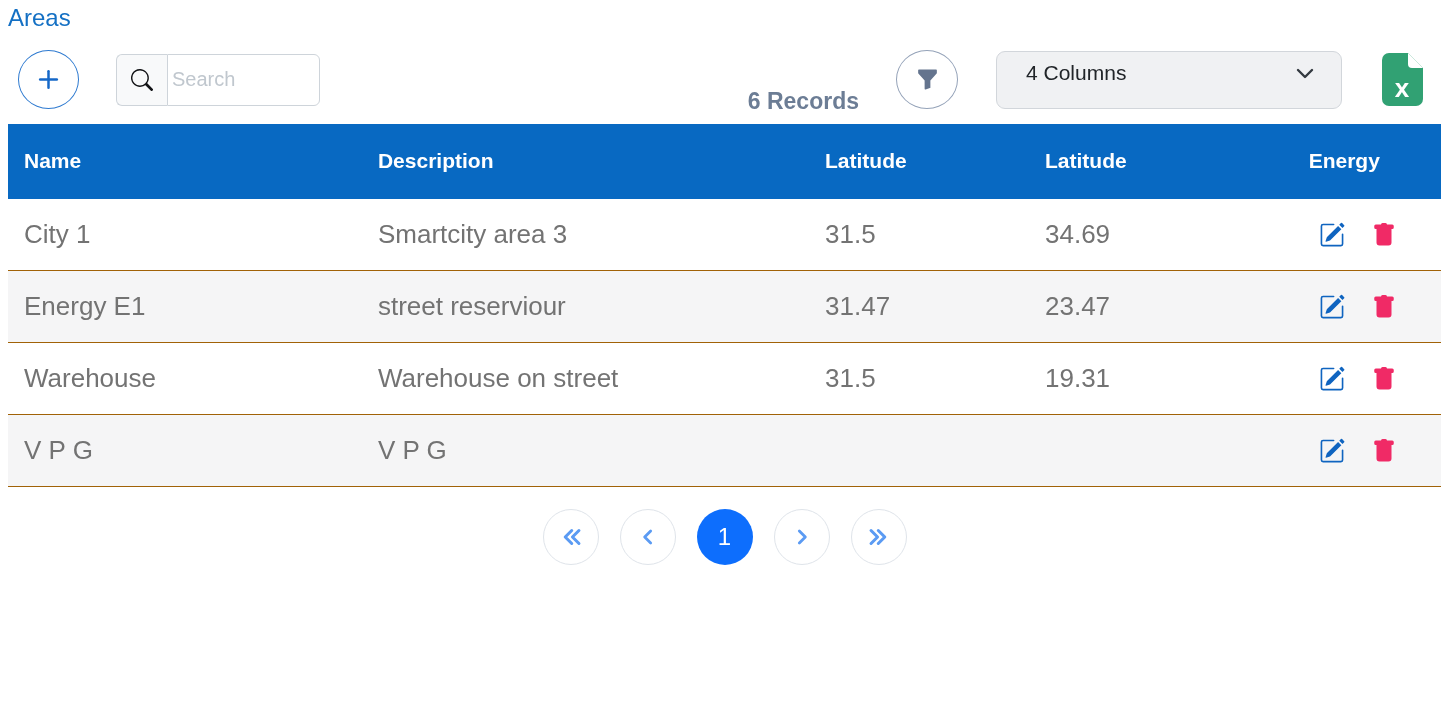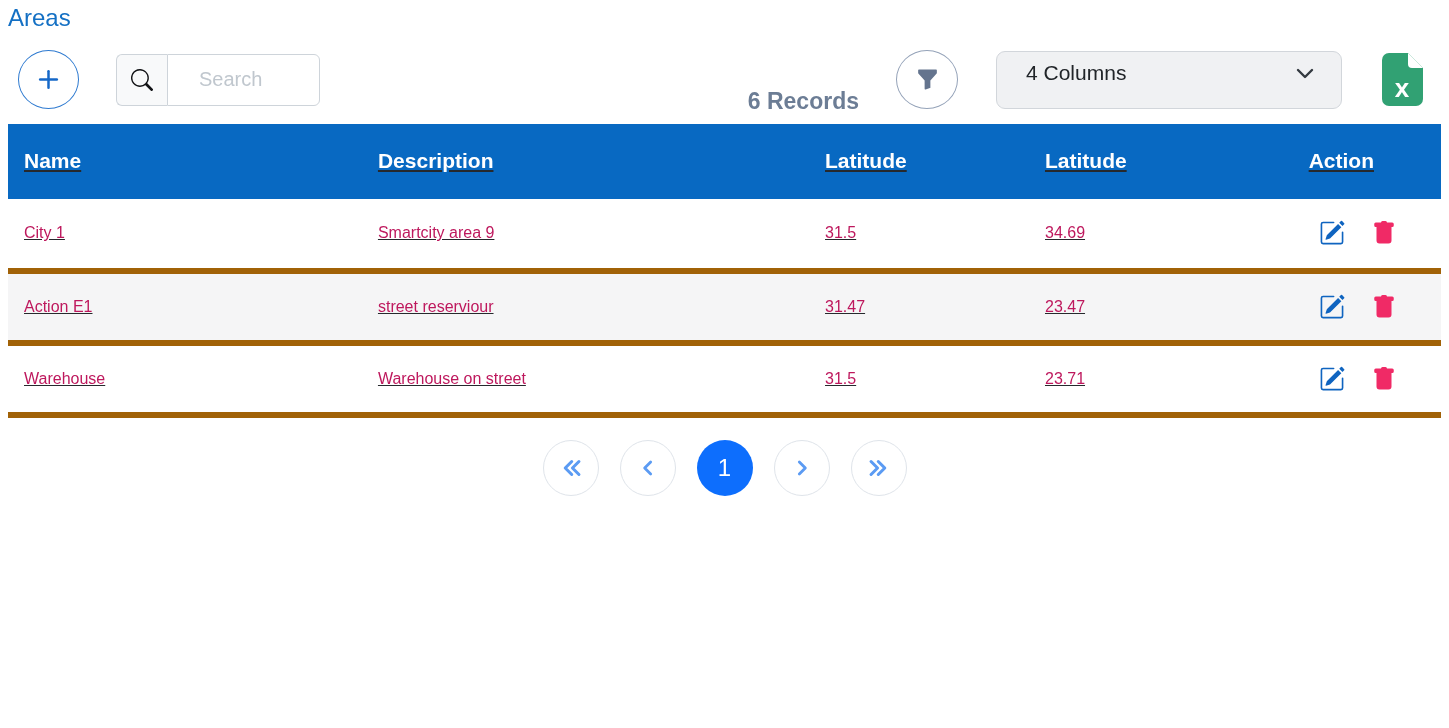--- a/index.html
+++ b/index.html
@@ -43,21 +43,21 @@
     border-radius:6px 0 0 6px;
     display:flex; align-items:center; justify-content:center;
     color:#121316;
   }
   .search-input {
     width:153px; height:52px;
     border:1px solid #ced4da;
     border-radius:0 6px 6px 0;
     font-family:"Liberation Sans", sans-serif;
     font-size:20px; color:#495057;
-    padding:0 31px; outline:none;
+    padding:0 4px; outline:none;
   }
   .search-input::placeholder { color:#c0c7ce; }
 
   .records {
     margin-left:auto;
     font-size:23px; font-weight:600;
     color:#6c7d95;
     margin-top:43px;
   }
   .btn-filter {
@@ -86,36 +86,35 @@
     width:41px; height:53px; flex:0 0 auto;
     background:none; border:none; padding:0; cursor:pointer;
     display:flex;
   }
 
   
   table.areas {
     width:1433px;
     border-collapse:collapse;
     table-layout:fixed;
-    text-decoration:underline;
   }
   .areas th {
     background:#0869c2;
     color:#ffffff;
     height:75px;
     font-size:21px; font-weight:700;
     text-align:left;
     padding:0 0 0 16px;
   }
   .areas td {
     height:72px;
-    font-size:16px;
-    color:#be185d;
+    font-size:26px;
+    color:#737373;
     padding:0 0 0 16px;
-    border-bottom:6px solid #a16207;
+    border-bottom:1px solid #a16207;
     background:#ffffff;
   }
   .areas tbody tr:nth-child(even) td { background:#f5f5f6; }
   .actions { display:flex; align-items:center; gap:27px; padding-left:10px; }
   .icon-btn {
     background:none; border:none; padding:0; cursor:pointer;
     display:flex; align-items:center;
   }
   .icon-edit { color:#0f64c0; }
   .icon-trash { color:#f02a66; }
@@ -203,27 +202,27 @@
       <col style="width:15.35%">
       <col style="width:18.4%">
       <col style="width:10.35%">
     </colgroup>
     <thead>
       <tr>
         <th>Name</th>
         <th>Description</th>
         <th>Latitude</th>
         <th>Latitude</th>
-        <th>Action</th>
+        <th>Energy</th>
       </tr>
     </thead>
     <tbody>
     <tr>
       <td>City 1</td>
-      <td>Smartcity area 9</td>
+      <td>Smartcity area 3</td>
       <td>31.5</td>
       <td>34.69</td>
       <td>
         <div class="actions">
           <button class="icon-btn icon-edit">
             <span style="display:flex;">
               <svg width="26" height="26" viewBox="0 0 16 16" fill="currentColor">
                 <path d="M15.502 1.94a.5.5 0 0 1 0 .706L14.459 3.69l-2-2L13.502.646a.5.5 0 0 1 .707 0l1.293 1.293zm-1.75 2.456-2-2L4.939 9.21a.5.5 0 0 0-.121.196l-.805 2.414a.25.25 0 0 0 .316.316l2.414-.805a.5.5 0 0 0 .196-.12l6.813-6.814z"></path>
                 <path fill-rule="evenodd" d="M1 13.5A1.5 1.5 0 0 0 2.5 15h11a1.5 1.5 0 0 0 1.5-1.5v-6a.5.5 0 0 0-1 0v6a.5.5 0 0 1-.5.5h-11a.5.5 0 0 1-.5-.5v-11a.5.5 0 0 1 .5-.5H9a.5.5 0 0 0 0-1H2.5A1.5 1.5 0 0 0 1 2.5v11z"></path>
               </svg>
@@ -234,21 +233,21 @@
               <svg width="24" height="24" viewBox="0 0 16 16" fill="currentColor">
                 <path d="M2.5 1a1 1 0 0 0-1 1v1a1 1 0 0 0 1 1H3v9a2 2 0 0 0 2 2h6a2 2 0 0 0 2-2V4h.5a1 1 0 0 0 1-1V2a1 1 0 0 0-1-1H10a1 1 0 0 0-1-1H7a1 1 0 0 0-1 1H2.5z"></path>
               </svg>
             </span>
           </button>
         </div>
       </td>
     </tr>
 
     <tr>
-      <td>Action E1</td>
+      <td>Energy E1</td>
       <td>street reserviour</td>
       <td>31.47</td>
       <td>23.47</td>
       <td>
         <div class="actions">
           <button class="icon-btn icon-edit">
             <span style="display:flex;">
               <svg width="26" height="26" viewBox="0 0 16 16" fill="currentColor">
                 <path d="M15.502 1.94a.5.5 0 0 1 0 .706L14.459 3.69l-2-2L13.502.646a.5.5 0 0 1 .707 0l1.293 1.293zm-1.75 2.456-2-2L4.939 9.21a.5.5 0 0 0-.121.196l-.805 2.414a.25.25 0 0 0 .316.316l2.414-.805a.5.5 0 0 0 .196-.12l6.813-6.814z"></path>
                 <path fill-rule="evenodd" d="M1 13.5A1.5 1.5 0 0 0 2.5 15h11a1.5 1.5 0 0 0 1.5-1.5v-6a.5.5 0 0 0-1 0v6a.5.5 0 0 1-.5.5h-11a.5.5 0 0 1-.5-.5v-11a.5.5 0 0 1 .5-.5H9a.5.5 0 0 0 0-1H2.5A1.5 1.5 0 0 0 1 2.5v11z"></path>
@@ -263,21 +262,21 @@
             </span>
           </button>
         </div>
       </td>
     </tr>
 
     <tr>
       <td>Warehouse</td>
       <td>Warehouse on street</td>
       <td>31.5</td>
-      <td>23.71</td>
+      <td>19.31</td>
       <td>
         <div class="actions">
           <button class="icon-btn icon-edit">
             <span style="display:flex;">
               <svg width="26" height="26" viewBox="0 0 16 16" fill="currentColor">
                 <path d="M15.502 1.94a.5.5 0 0 1 0 .706L14.459 3.69l-2-2L13.502.646a.5.5 0 0 1 .707 0l1.293 1.293zm-1.75 2.456-2-2L4.939 9.21a.5.5 0 0 0-.121.196l-.805 2.414a.25.25 0 0 0 .316.316l2.414-.805a.5.5 0 0 0 .196-.12l6.813-6.814z"></path>
                 <path fill-rule="evenodd" d="M1 13.5A1.5 1.5 0 0 0 2.5 15h11a1.5 1.5 0 0 0 1.5-1.5v-6a.5.5 0 0 0-1 0v6a.5.5 0 0 1-.5.5h-11a.5.5 0 0 1-.5-.5v-11a.5.5 0 0 1 .5-.5H9a.5.5 0 0 0 0-1H2.5A1.5 1.5 0 0 0 1 2.5v11z"></path>
               </svg>
             </span>
           </button>
@@ -287,20 +286,45 @@
                 <path d="M2.5 1a1 1 0 0 0-1 1v1a1 1 0 0 0 1 1H3v9a2 2 0 0 0 2 2h6a2 2 0 0 0 2-2V4h.5a1 1 0 0 0 1-1V2a1 1 0 0 0-1-1H10a1 1 0 0 0-1-1H7a1 1 0 0 0-1 1H2.5z"></path>
               </svg>
             </span>
           </button>
         </div>
       </td>
     </tr>
 
 
 
+    <tr>
+      <td>V P G</td>
+      <td>V P G</td>
+      <td></td>
+      <td></td>
+      <td>
+        <div class="actions">
+          <button class="icon-btn icon-edit">
+            <span style="display:flex;">
+              <svg width="26" height="26" viewBox="0 0 16 16" fill="currentColor">
+                <path d="M15.502 1.94a.5.5 0 0 1 0 .706L14.459 3.69l-2-2L13.502.646a.5.5 0 0 1 .707 0l1.293 1.293zm-1.75 2.456-2-2L4.939 9.21a.5.5 0 0 0-.121.196l-.805 2.414a.25.25 0 0 0 .316.316l2.414-.805a.5.5 0 0 0 .196-.12l6.813-6.814z"></path>
+                <path fill-rule="evenodd" d="M1 13.5A1.5 1.5 0 0 0 2.5 15h11a1.5 1.5 0 0 0 1.5-1.5v-6a.5.5 0 0 0-1 0v6a.5.5 0 0 1-.5.5h-11a.5.5 0 0 1-.5-.5v-11a.5.5 0 0 1 .5-.5H9a.5.5 0 0 0 0-1H2.5A1.5 1.5 0 0 0 1 2.5v11z"></path>
+              </svg>
+            </span>
+          </button>
+          <button class="icon-btn icon-trash">
+            <span style="display:flex;">
+              <svg width="24" height="24" viewBox="0 0 16 16" fill="currentColor">
+                <path d="M2.5 1a1 1 0 0 0-1 1v1a1 1 0 0 0 1 1H3v9a2 2 0 0 0 2 2h6a2 2 0 0 0 2-2V4h.5a1 1 0 0 0 1-1V2a1 1 0 0 0-1-1H10a1 1 0 0 0-1-1H7a1 1 0 0 0-1 1H2.5z"></path>
+              </svg>
+            </span>
+          </button>
+        </div>
+      </td>
+    </tr>
   </tbody>
   </table>
 
   <div class="pagination">
     <button class="page-btn">
       <span style="display:flex;">
         <svg width="26" height="26" viewBox="0 0 18 18" fill="none" stroke="currentColor" stroke-width="2.1" stroke-linecap="round" stroke-linejoin="round">
           <polyline points="9.5,4.5 5,9 9.5,13.5"></polyline>
           <polyline points="14.5,4.5 10,9 14.5,13.5"></polyline>
         </svg>

